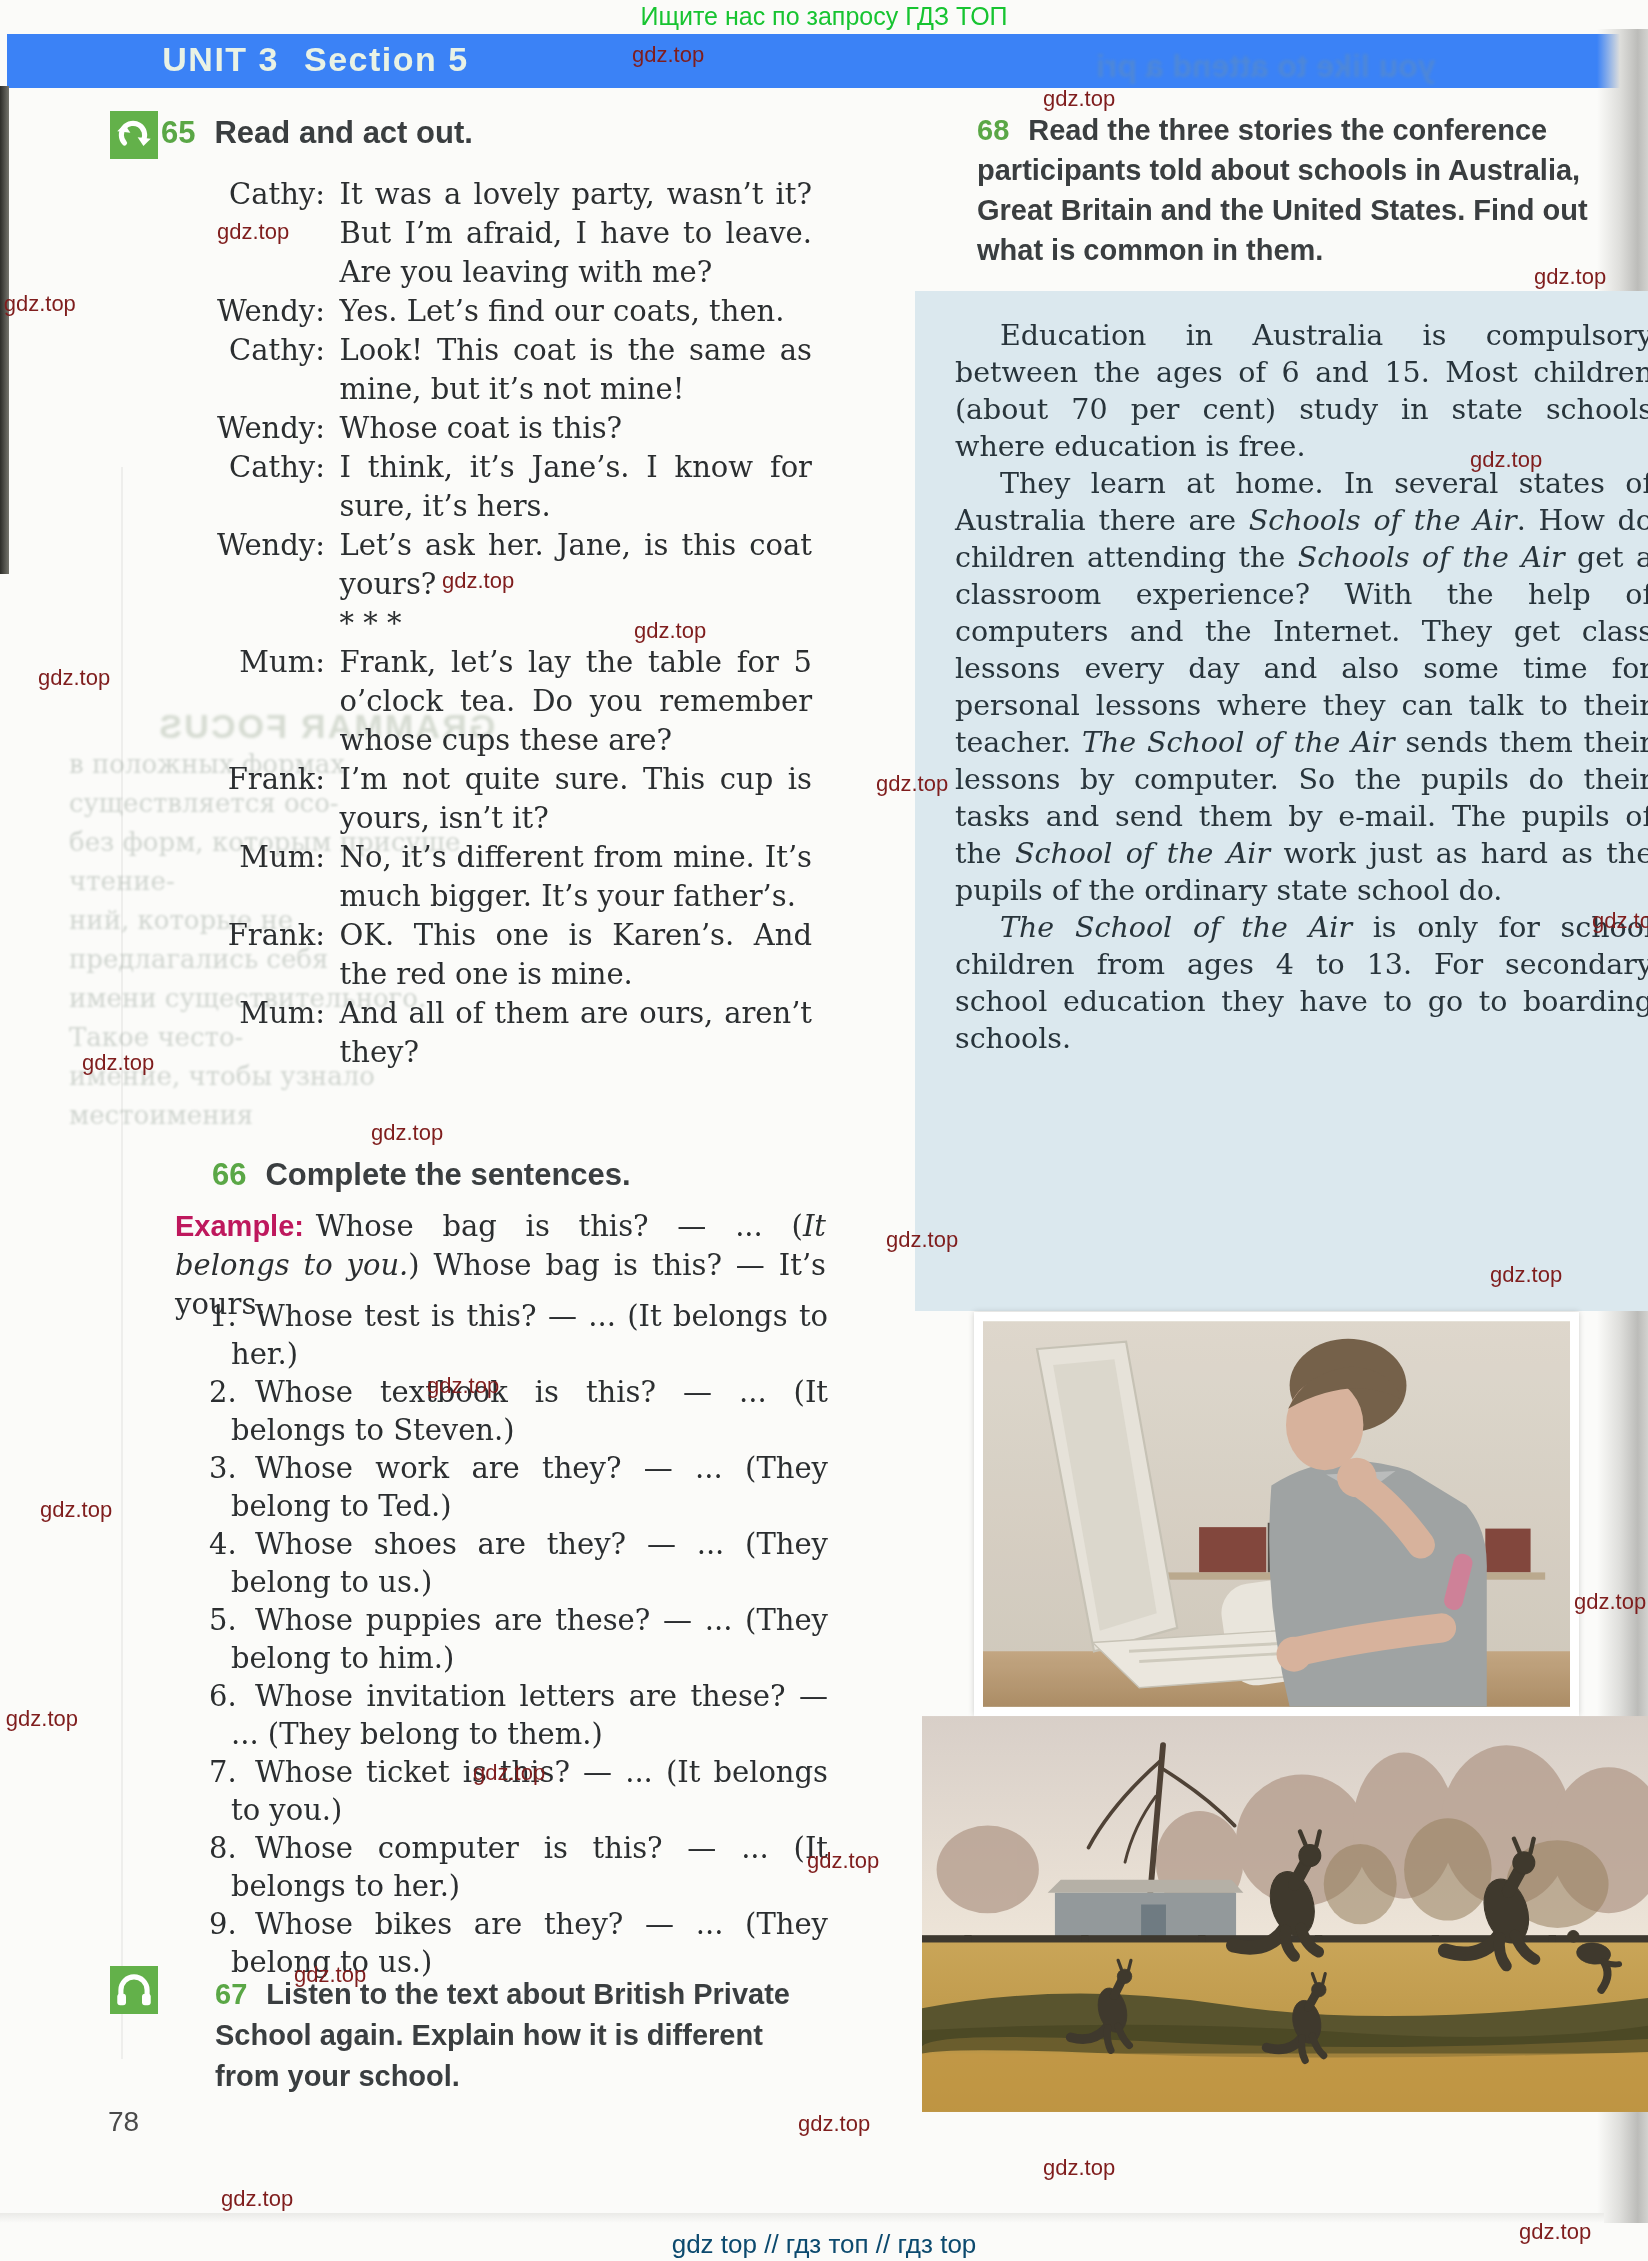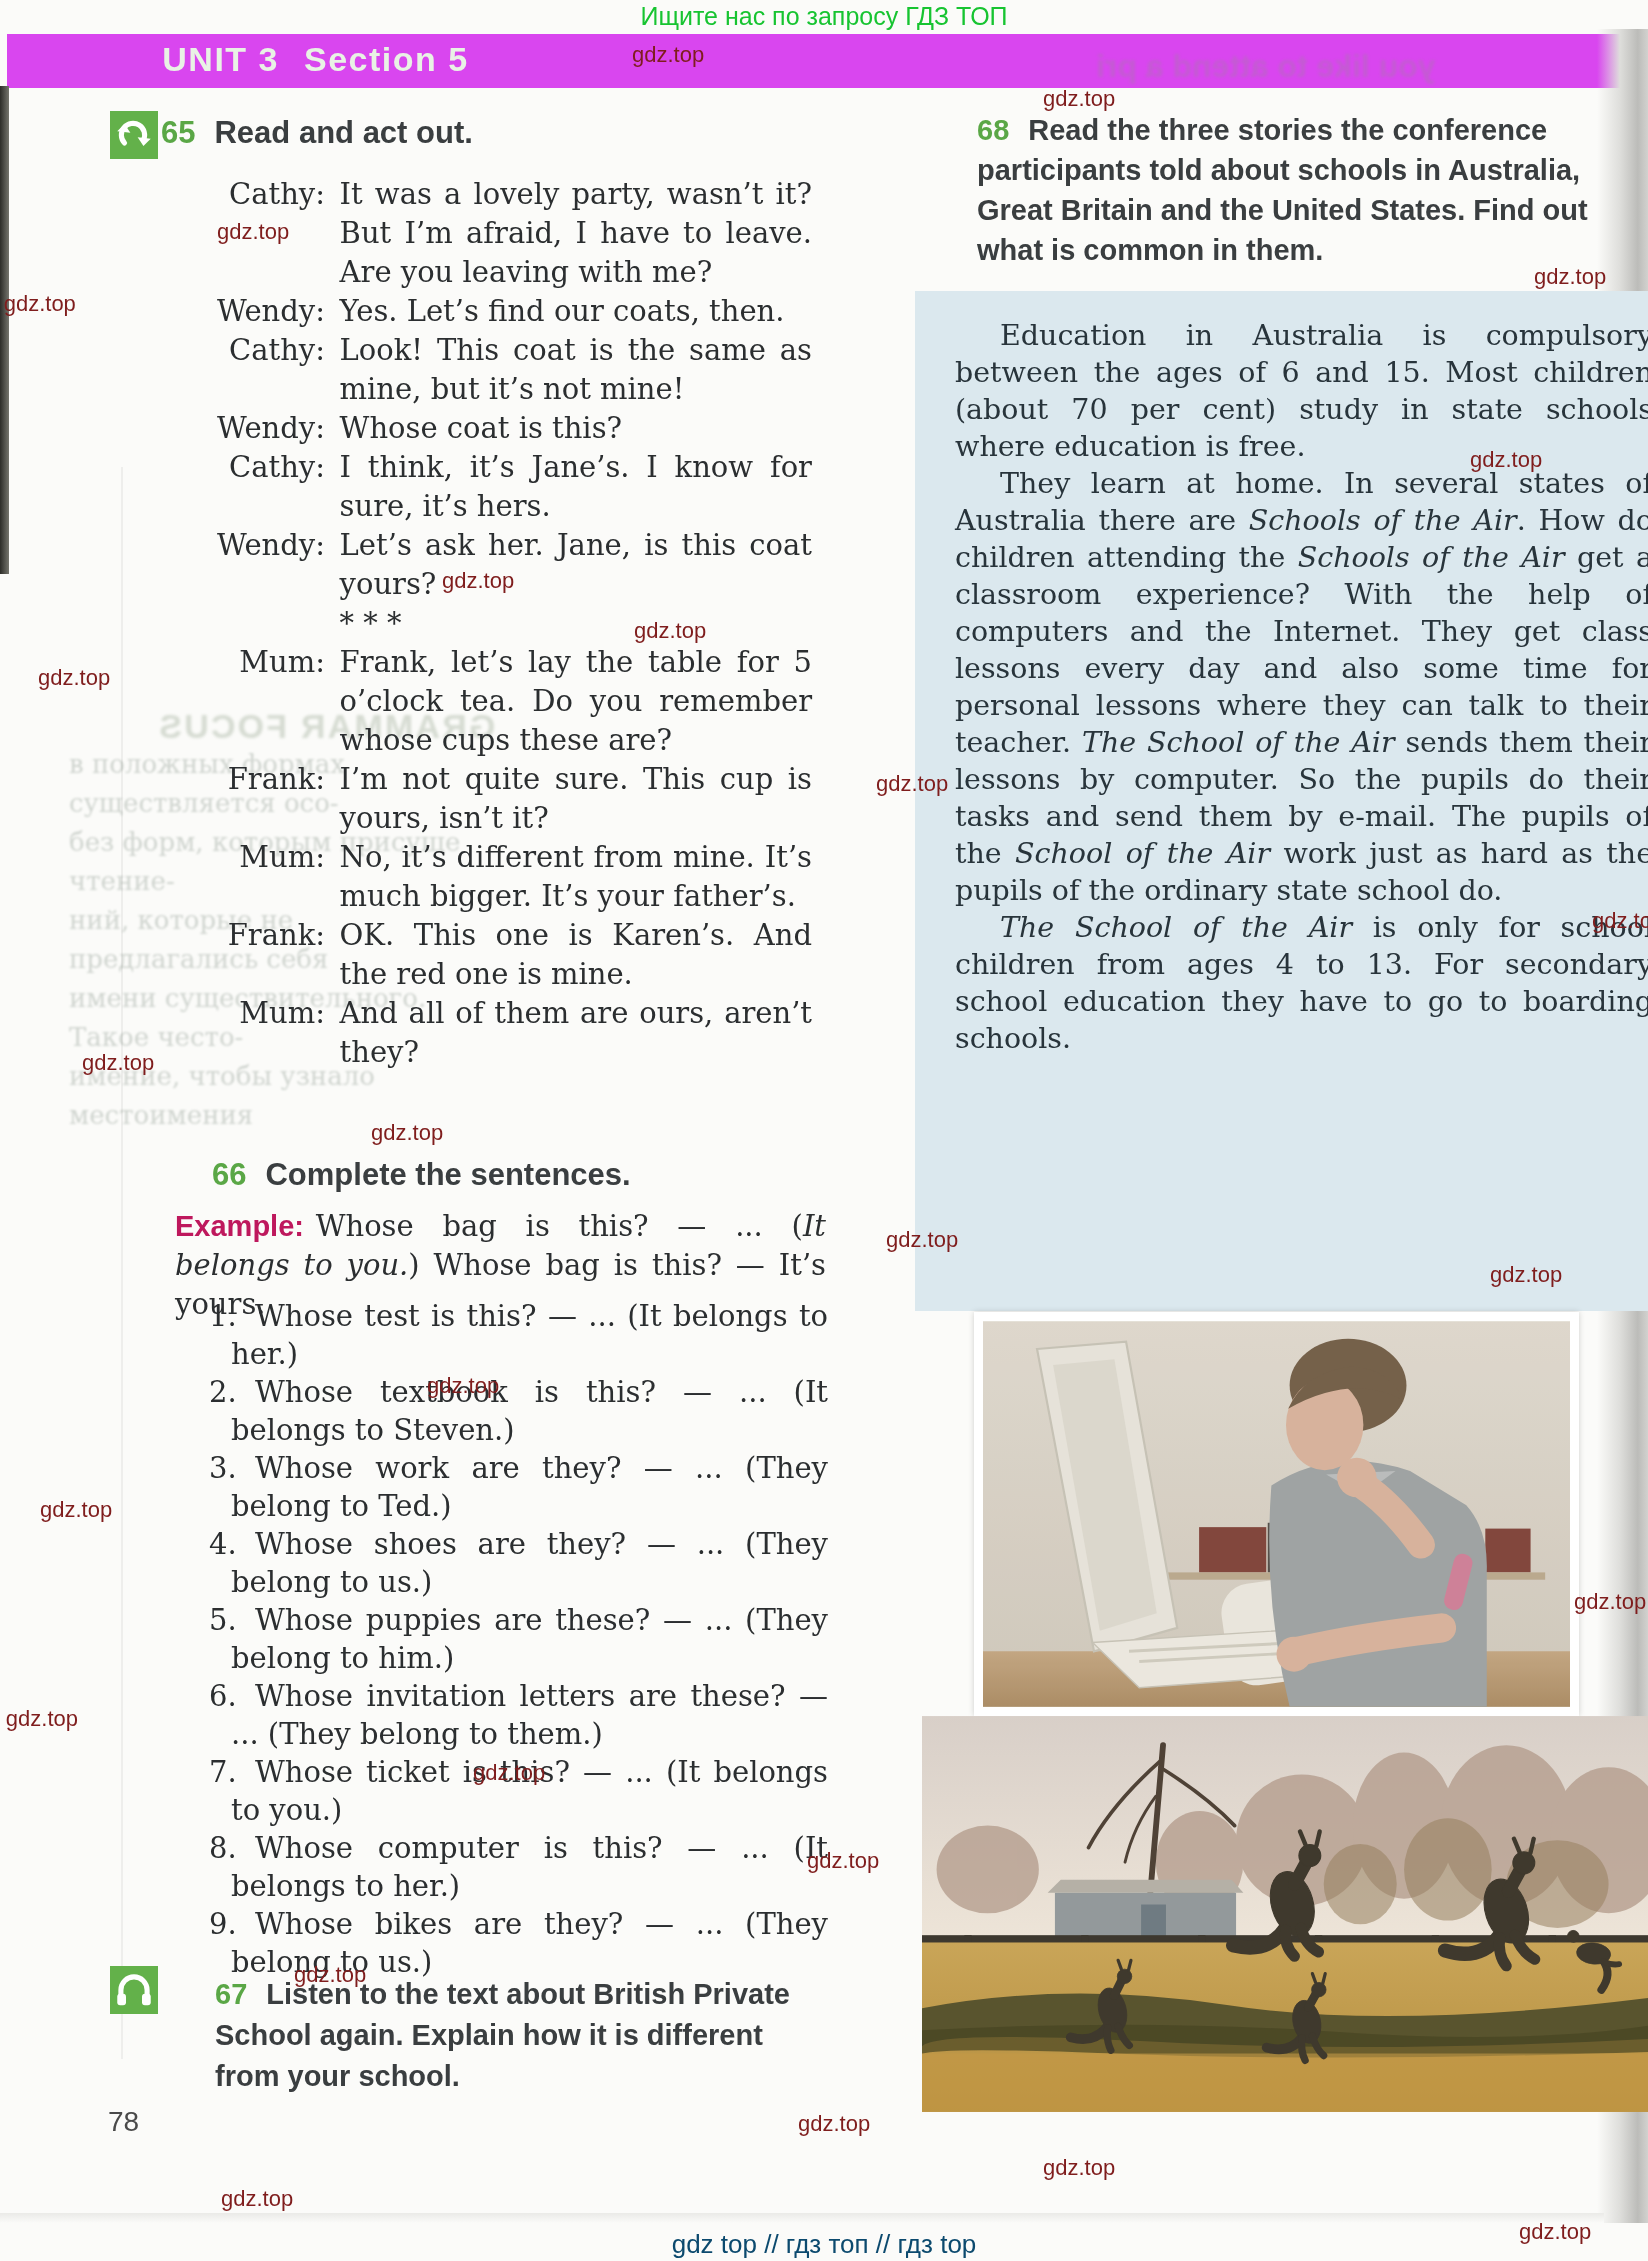--- a/index.html
+++ b/index.html
@@ -6,21 +6,21 @@
   #page{position:relative;width:1648px;height:2261px;background:#fbfbf9;overflow:hidden;
         font-family:"DejaVu Serif",serif;color:#2b2e30;}
   .sans{font-family:"Liberation Sans","DejaVu Sans",sans-serif;}
   .it{font-style:italic;}
   
   #notice-top{position:absolute;top:1.5px;left:0;right:0;text-align:center;
      font-family:"Liberation Sans",sans-serif;font-size:25px;color:#17c431;}
   #footer{position:absolute;top:2229px;left:0;right:0;text-align:center;
      font-family:"Liberation Sans",sans-serif;font-size:26px;color:#0c4a6e;}
   
-  #band{position:absolute;left:7.3px;right:0;top:34px;height:54px;background:#d946ef;}
+  #band{position:absolute;left:7.3px;right:0;top:34px;height:54px;background:#3b82f6;}
   #band .title{position:absolute;left:155px;top:5.8px;font-weight:bold;font-size:34px;
      color:#e9f2e5;letter-spacing:1.5px;}
   #band .title .sec{margin-left:25px;}
   
   #spine{position:absolute;left:0;top:86px;width:8.8px;height:488px;
      background:linear-gradient(to right,#2c2c28,#75756d);}
   #right-edge{position:absolute;right:0;top:29px;width:51px;height:2194px;
      background:linear-gradient(to right,rgba(0,0,0,0),#dededb 45%,#bcbcb9 80%,#d2d2cf);}
   #bottom-edge{position:absolute;left:0;right:44px;top:2213px;height:10.2px;
      background:linear-gradient(#eaeae7,#fbfbf9);}

